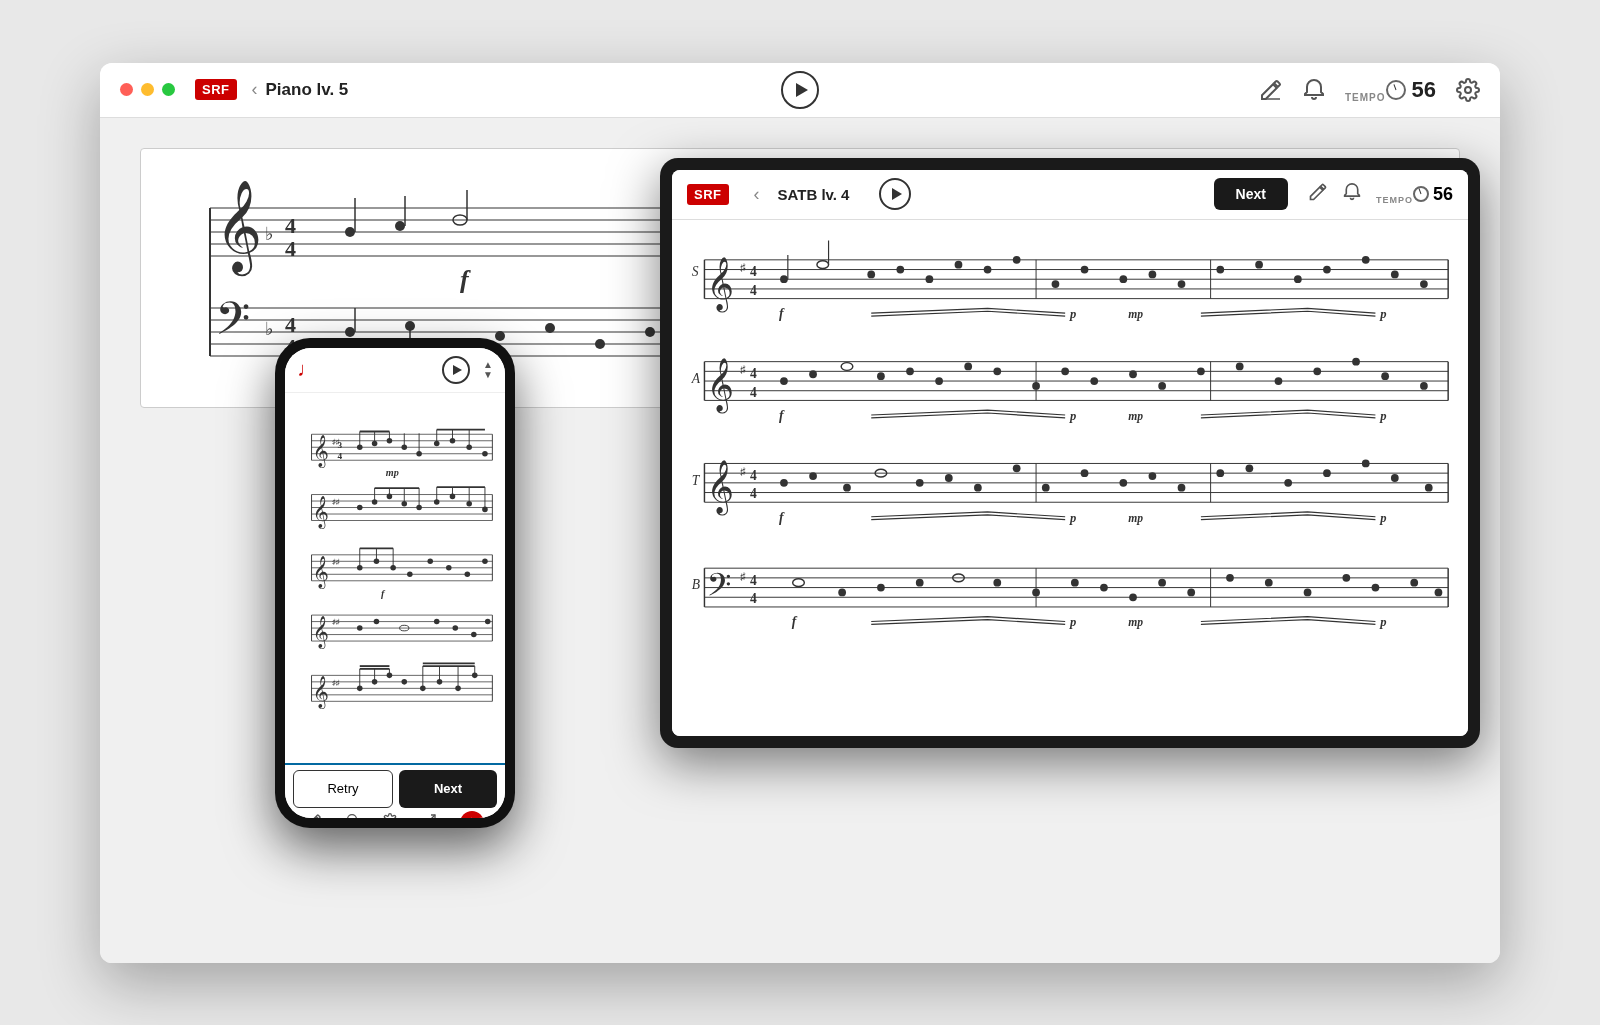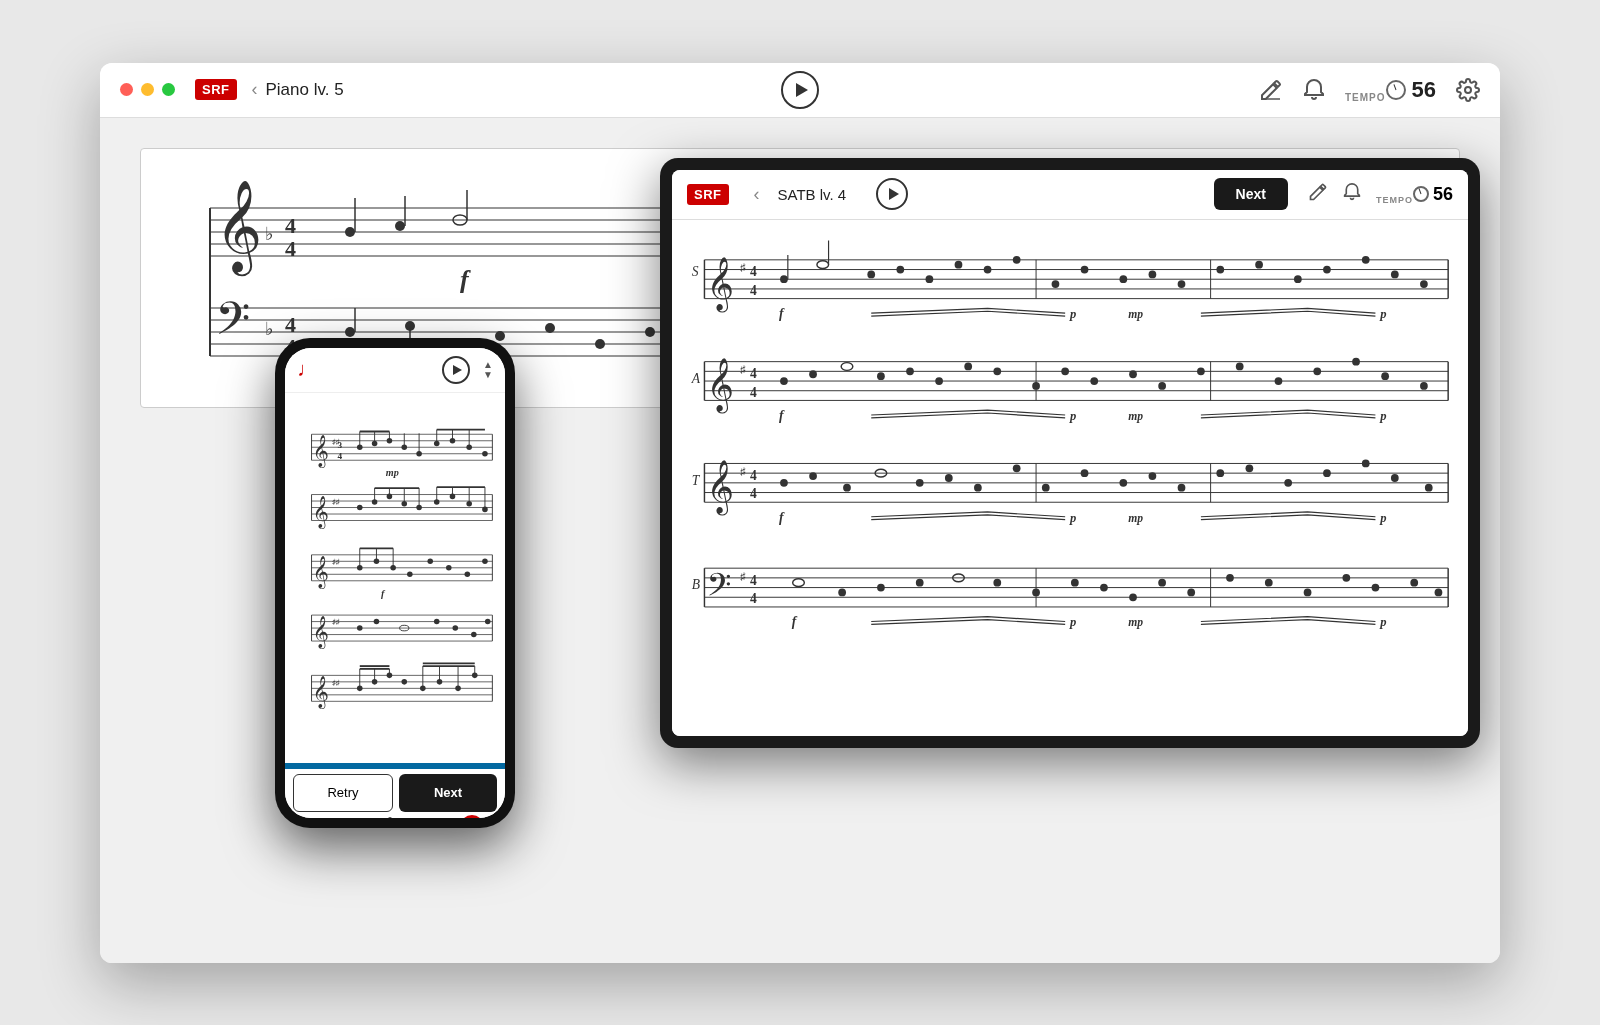--- a/index.html
+++ b/index.html
@@ -64,21 +64,21 @@
 
     .back-arrow {
       color: #888;
       font-size: 18px;
       margin-right: 8px;
       cursor: pointer;
     }
 
     .app-title {
       font-size: 17px;
-      font-weight: 400;
+      font-weight: 700;
       color: #222;
     }
 
     .play-btn-center {
       position: absolute;
       left: 50%;
       transform: translateX(-50%);
       width: 38px;
       height: 38px;
       border-radius: 50%;
@@ -312,21 +312,21 @@
     .phone-music-area {
       flex: 1;
       background: white;
       padding: 5px 8px;
       overflow: hidden;
     }
 
     .phone-bottom-bar {
       height: 55px;
       background: white;
-      border-top: 6px solid #0369a1;
+      border-top: 2px solid #0369a1;
       flex-shrink: 0;
     }
 
     .phone-action-buttons {
       display: flex;
       height: 38px;
       margin: 5px 8px 0;
       gap: 6px;
     }
 
@@ -500,21 +500,21 @@
         <circle cx="500" cy="164" r="5" fill="#333"></circle>
       </svg>
     </div>
 
     <div class="tablet-device">
       <div class="tablet-screen">
 
         <div class="tablet-toolbar">
           <div class="srf-logo">SRF</div>
           <span class="back-arrow">‹</span>
-          <span style="font-size:15px; font-weight:400; color:#222;">SATB  lv. 4</span>
+          <span style="font-size:15px; font-weight:700; color:#222;">SATB  lv. 4</span>
 
           <div class="play-btn-center" style="position:relative; left:auto; transform:none; margin-left:20px; width:32px; height:32px;">
             <div class="play-triangle" style="border-top-width:6px;border-bottom-width:6px;border-left-width:10px;"></div>
           </div>
 
           <button class="next-btn">Next</button>
 
           <div style="display:flex;align-items:center;gap:15px;margin-left:10px;">
             <div>
               <svg width="20" height="20" viewBox="0 0 24 24" fill="none" stroke="#555" stroke-width="2">

